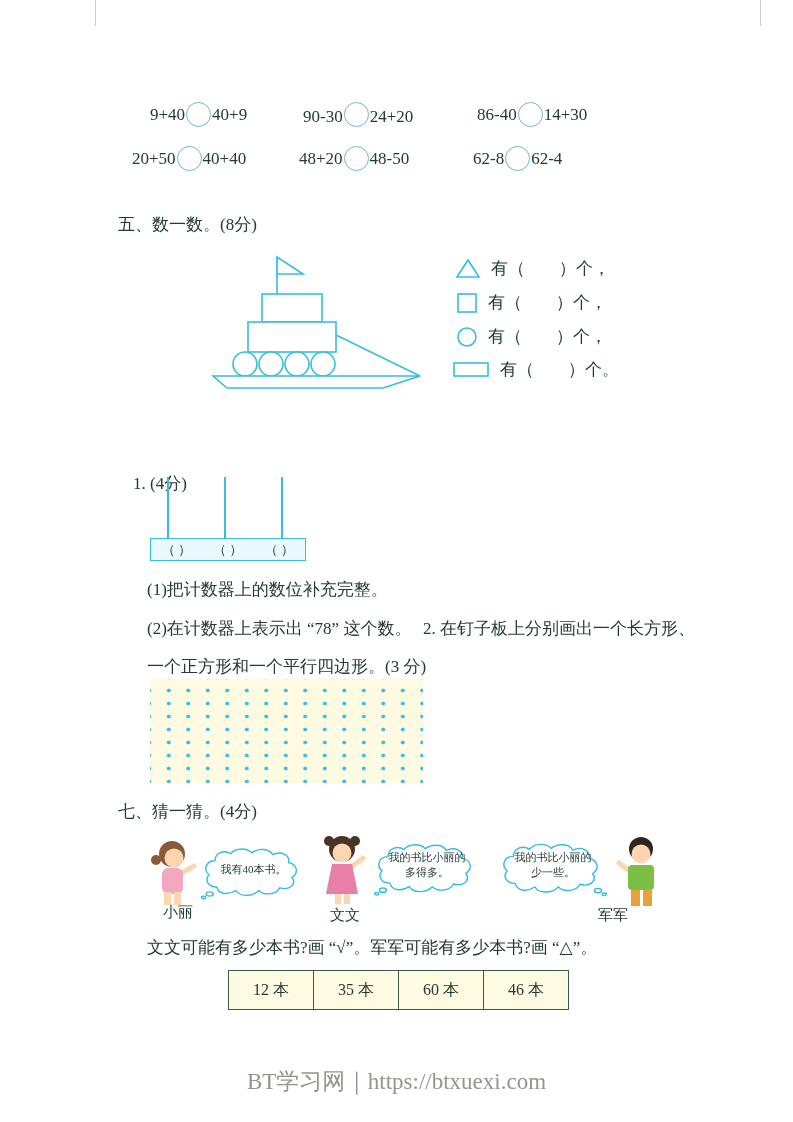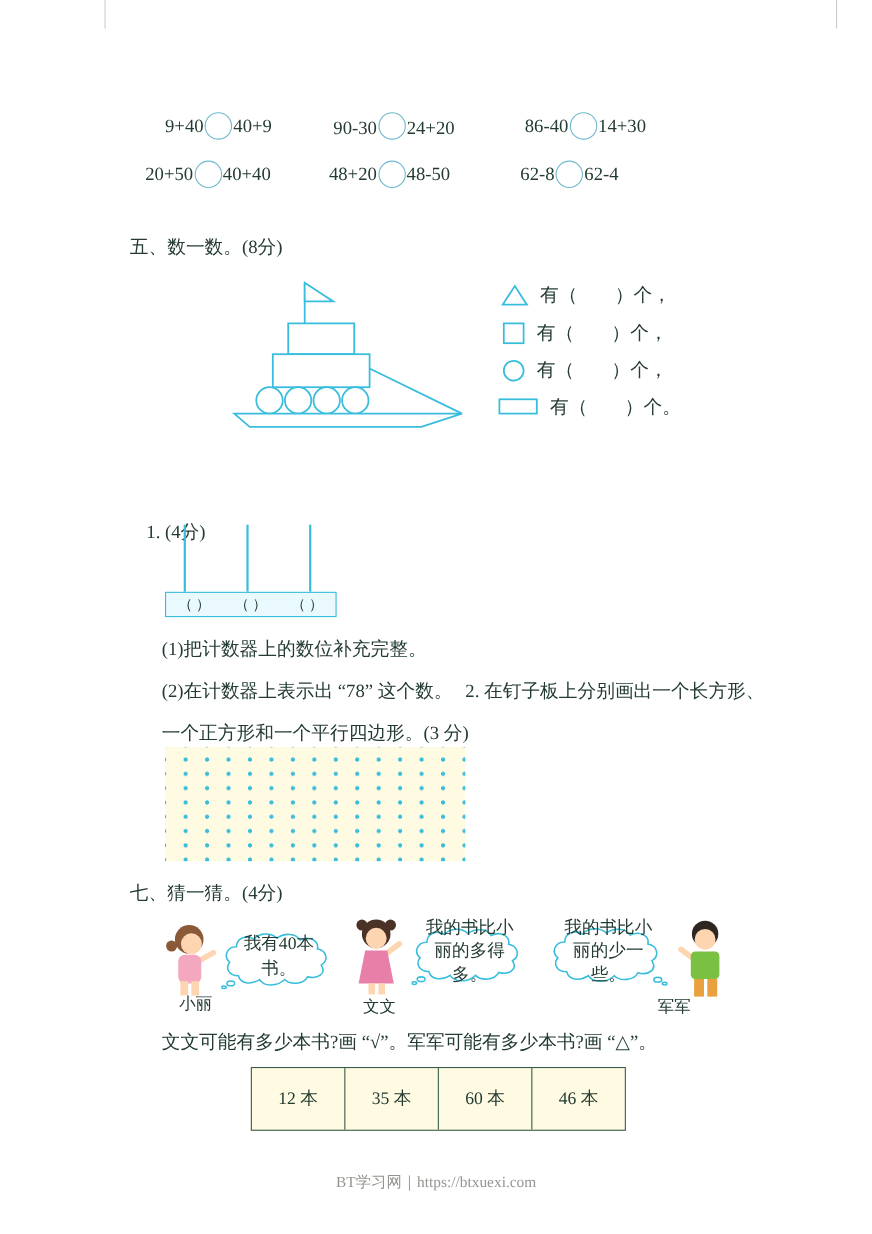--- a/index.html
+++ b/index.html
@@ -38,39 +38,39 @@
     background-color:#fffbe3;
     background-image:radial-gradient(circle, #38bddc 1.6px, rgba(0,0,0,0) 2.2px);
     background-size:19.5px 13px; background-position:9px 5px;
   }
 
   
   .bubble { position:absolute; }
   .bubble .bubble-text {
     position:absolute; left:0; top:0; width:100%; height:88%;
     display:flex; align-items:center; justify-content:center; text-align:center;
-    font-size:16px; line-height:1.35; color:#233b31; padding:0 13px; box-sizing:border-box;
+    font-size:11px; line-height:1.35; color:#233b31; padding:0 13px; box-sizing:border-box;
   }
   .kid { position:absolute; }
   .kid-name { position:absolute; font-size:15px; }
 
   
   .options-table {
     position:absolute; left:228px; top:970px; display:flex;
     background:#fffbe3; border:1.6px solid #3a5c4c;
   }
   .options-table .cell {
-    width:84px; height:56px; display:flex; align-items:center; justify-content:center;
+    width:84px; height:38px; display:flex; align-items:center; justify-content:center;
     font-size:16px; border-right:1.6px solid #3a5c4c; cursor:pointer;
   }
   .options-table .cell:last-child { border-right:none; }
 
   .footer {
     position:absolute; top:1066px; left:0; width:100%;
-    text-align:center; color:#93958f; font-size:14px;
+    text-align:center; color:#93958f; font-size:23px;
   }
 </style>
 </head>
 <body>
 
 <div class="page">
 
   <div class="tick" style="left:95px;"></div>
   <div class="tick" style="left:760px;"></div>
 

